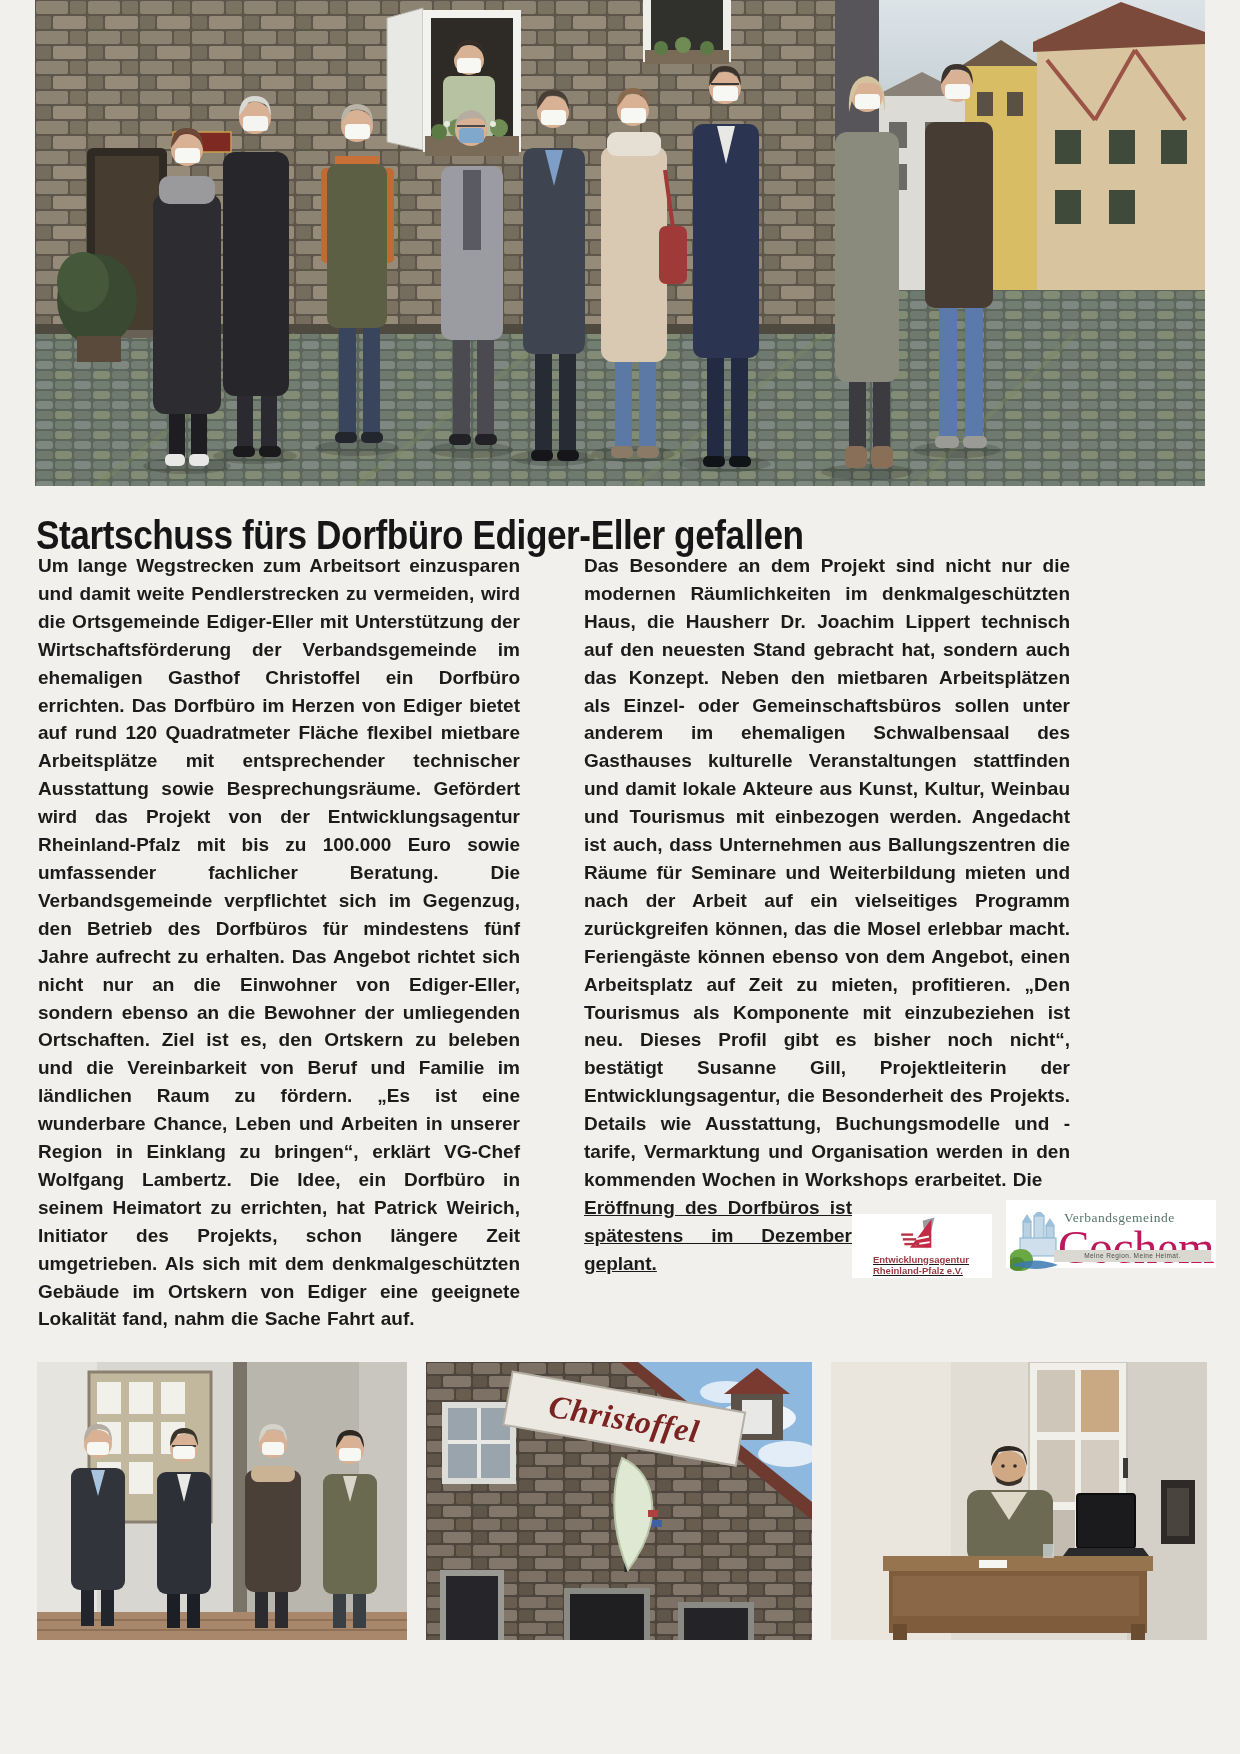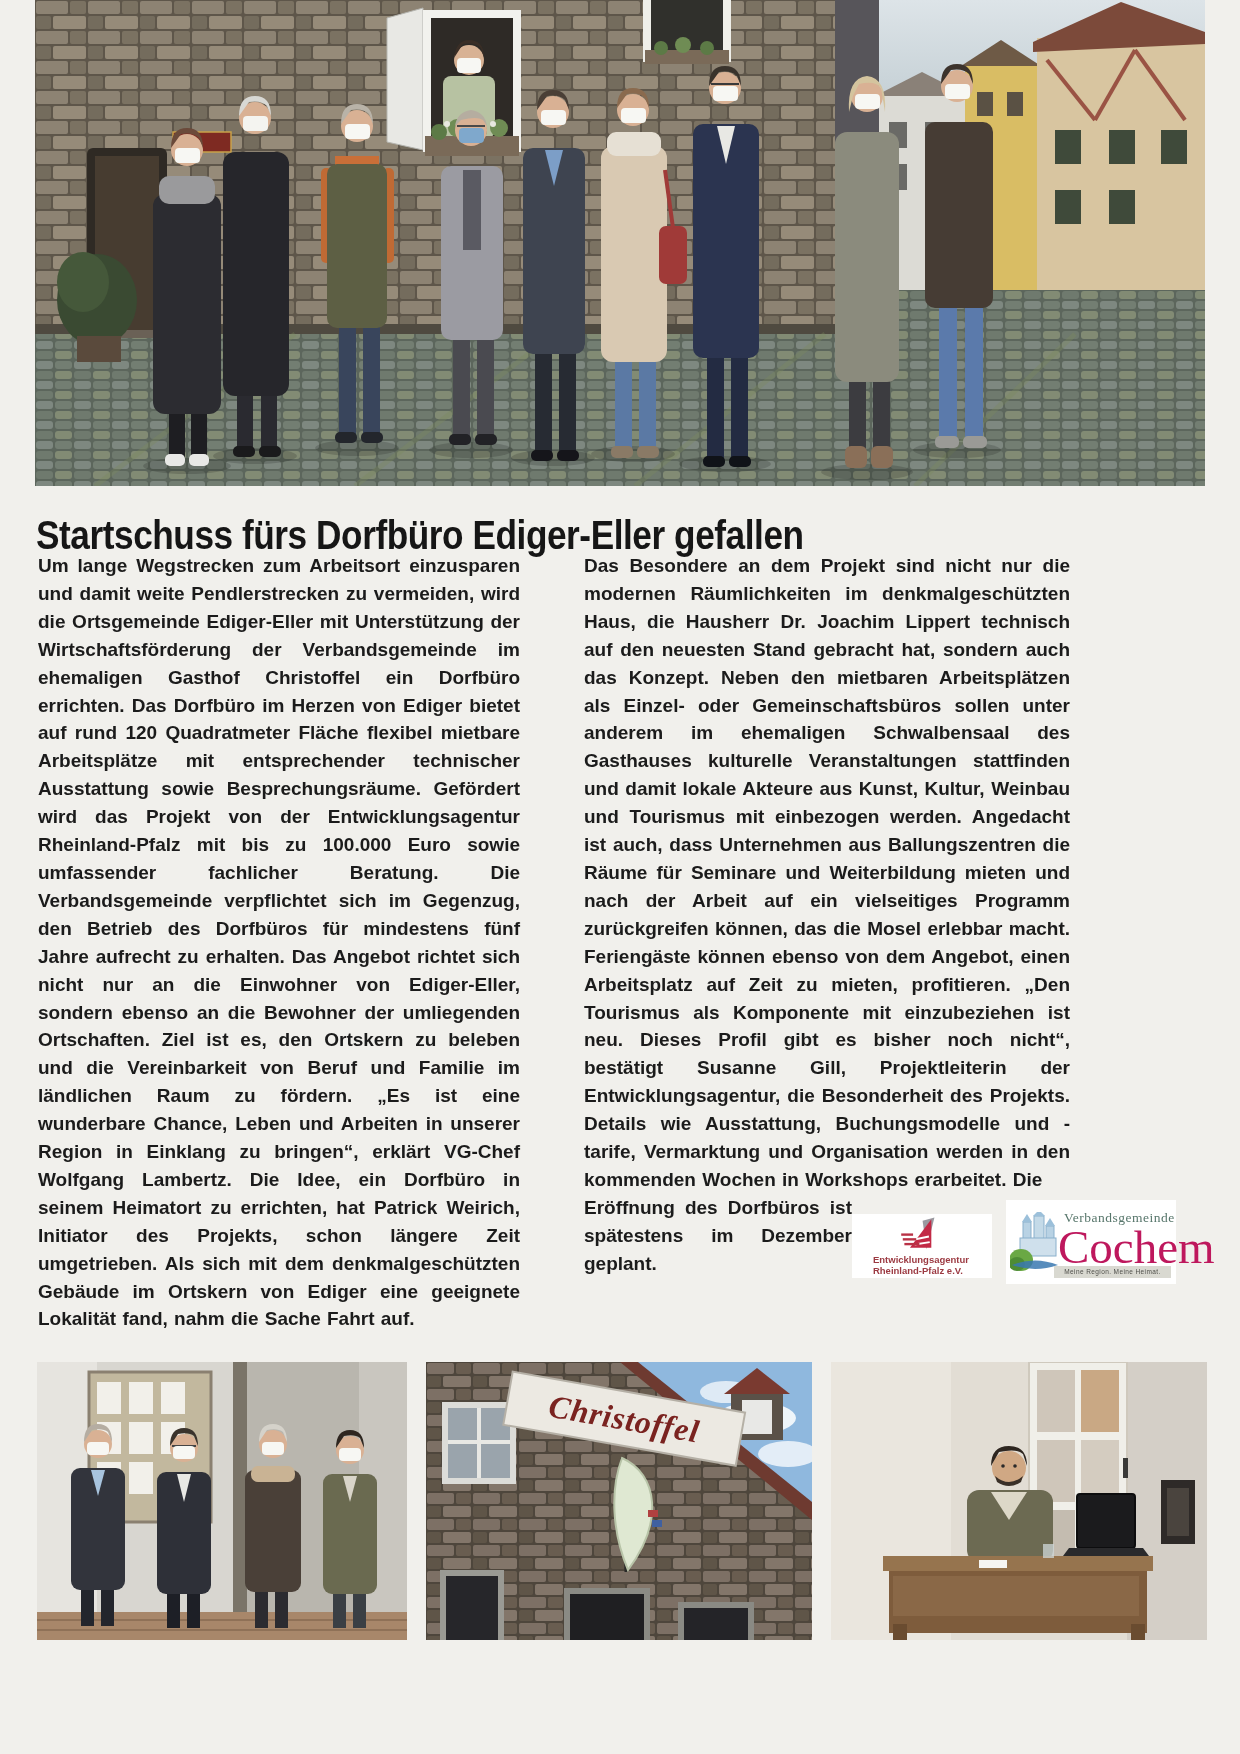--- a/index.html
+++ b/index.html
@@ -16,31 +16,32 @@
     font-size:40px; font-weight:700; letter-spacing:-0.5px; color:#161616;
     transform:scaleX(0.88); transform-origin:left center; white-space:nowrap;
   }
   .columns{position:absolute; left:38px; top:552px; width:1168px; display:flex; gap:64px;}
   .col{width:482px;}
   .col.right{width:486px;}
   .body-text{
     margin:0; font-size:19px; line-height:27.9px; font-weight:700;
     text-align:justify; color:#1b1b1b; word-spacing:1px;
   }
-  .wrap-row{display:flex; align-items:flex-start; margin-top:0;}
+  .wrap-row{display:flex; align-items:center; margin-top:0;text-decoration:underline;}
   .tail-text{width:268px; flex:none;}
   .logo-strip{display:flex; gap:14px; margin-left:auto; align-items:flex-start; padding-top:6px;}
   .logo-ea{
     width:140px; height:64px; background:#ffffff; display:flex; align-items:center;
     padding:2px 6px 2px 4px; box-sizing:border-box; margin-top:14px;flex-direction:column;
   }
   .logo-ea .ea-text{font-size:9.5px; line-height:11px; font-weight:700; color:#9c3a42;}
   .logo-cochem{
-    position:relative; width:170px; height:84px; background:#ffffff;
+    position:relative; width:170px; height:68px; background:#ffffff;
     font-family:"Liberation Serif", serif;
+    padding-left:40px;
   }
   .cochem-prefix{position:absolute; left:58px; top:10px; font-size:13.5px; letter-spacing:0.5px; color:#57766b;}
   .cochem-name{position:absolute; left:52px; top:20px; font-size:47px; color:#be185d;}
   .cochem-tagline{
     position:absolute; left:48px; right:5px; bottom:6px; height:12px;
     background:#d9d9d1; font-family:"Liberation Sans",sans-serif;
     font-size:6.5px; line-height:12px; text-align:center; color:#4f4f4a; letter-spacing:0.4px;
   }
   .bottom-strip{position:absolute; left:37px; top:1362px; display:flex; gap:19px;}
   .bphoto{height:278px; overflow:hidden;}

